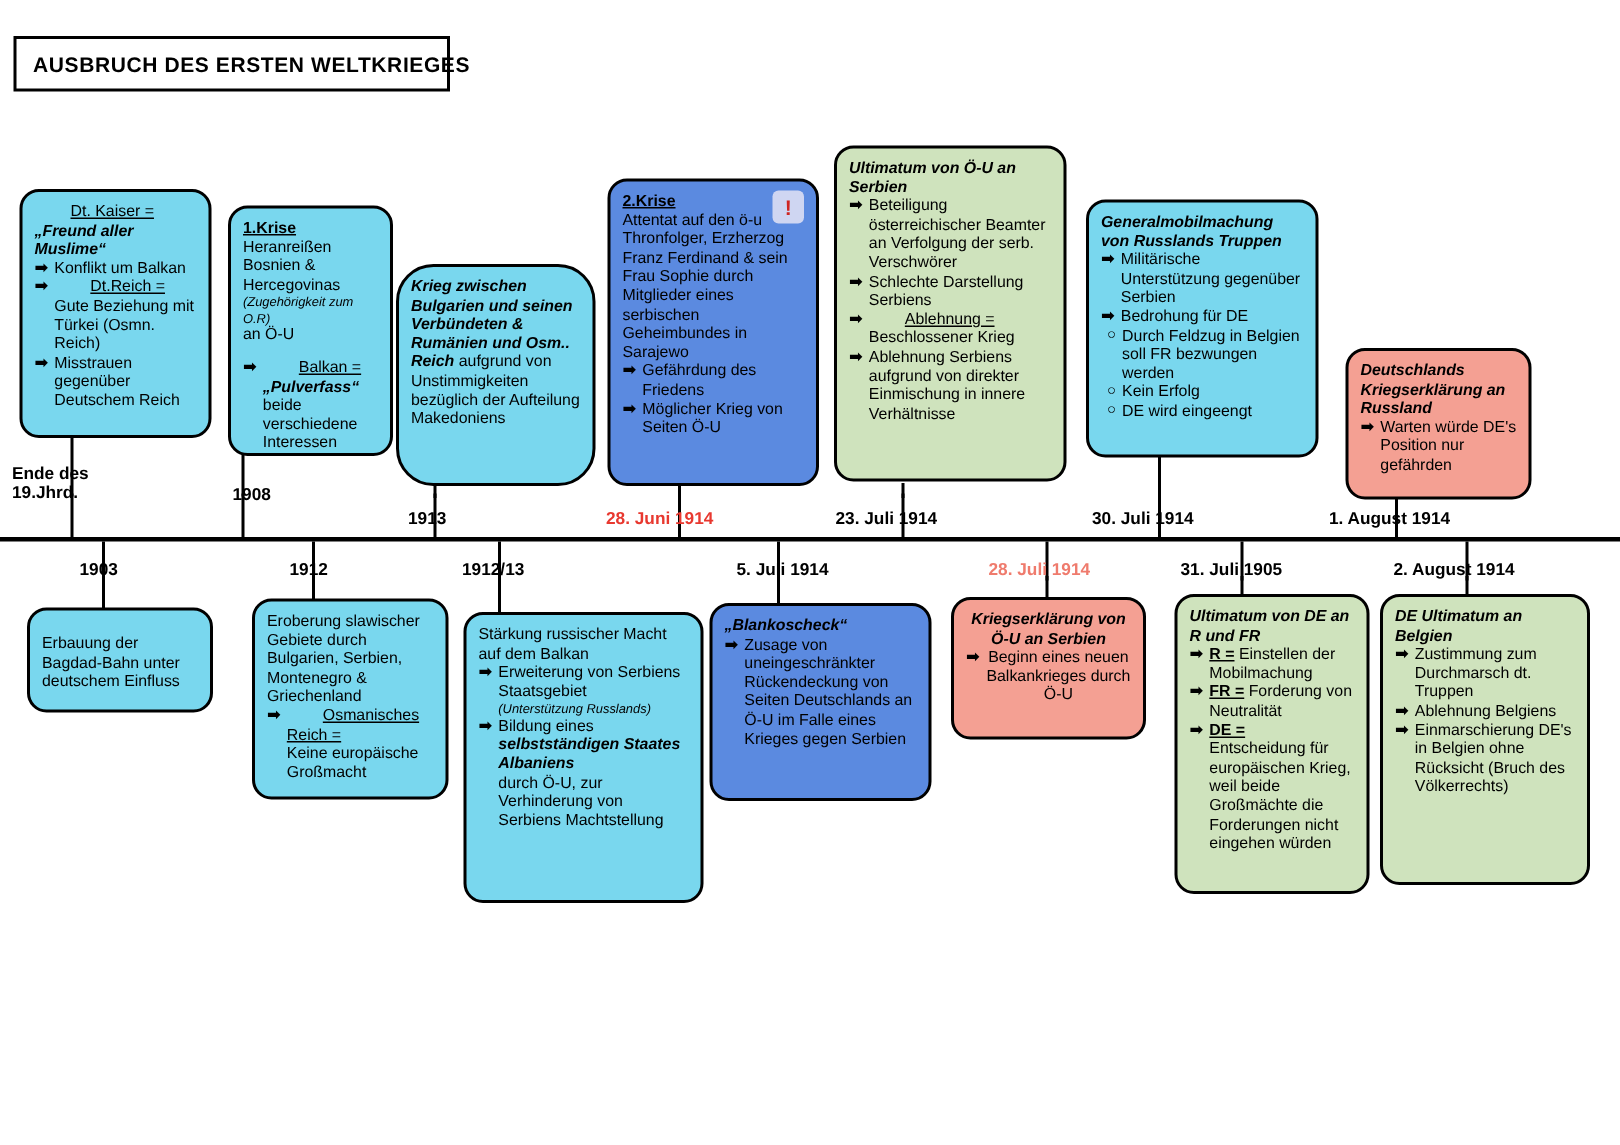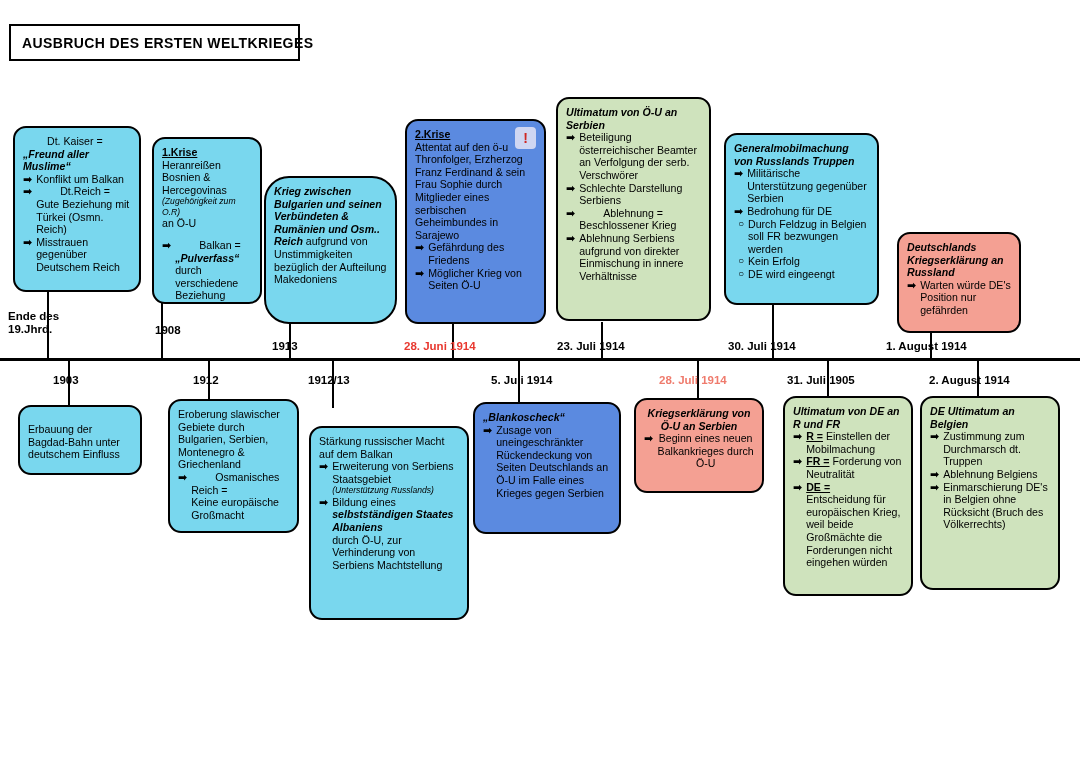--- a/index.html
+++ b/index.html
@@ -54,21 +54,21 @@
     line-height:12.6px;
     overflow:hidden;
   }
   .card.cyan{background:#79d7ee;}
   .card.blue{background:#5b8ae0;}
   .card.green{background:#cfe3bd;}
   .card.salmon{background:#f4a093;}
 
   .card p{margin:0;}
   .hd-u{font-weight:bold;text-decoration:underline;font-style:normal;}
-  .u{padding-left:24px;}
+  .u{text-decoration:underline;padding-left:24px;}
   .bi{font-style:italic;font-weight:bold;}
   .tiny{font-size:8.6px;font-style:italic;line-height:10.5px;}
 
   
   .b{display:flex;gap:4px;align-items:flex-start;}
   .b .mk{flex:0 0 auto;line-height:12.6px;}
   .b .tx{flex:1 1 auto;}
   .arrow{font-size:11px;font-weight:bold;}
   .circ{font-size:10px;padding-left:4px;}
 
@@ -165,21 +165,21 @@
     <p class="hd-u">1.Krise</p>
     <p>Heranreißen Bosnien &amp; Hercegovinas</p>
     <p class="tiny">(Zugehörigkeit zum O.R)</p>
     <p> an Ö-U</p>
     <div style="height:9px;"></div>
     <div class="b">
       <span class="mk arrow">➡</span>
       <span class="tx">
         <span class="u">Balkan =</span><br>
         <span class="bi">„Pulverfass“</span><br>
-        <span>durch verschiedene Beziehung</span>
+        <span>beide verschiedene Interessen</span>
       </span>
     </div>
   </div>
 
   <div class="card cyan" style="left:264px;top:176px;width:133px;height:148px;border-radius:25px;">
     <p><span class="bi">Krieg zwischen Bulgarien und seinen Verbündeten &amp; Rumänien und Osm.. Reich</span><span> aufgrund von Unstimmigkeiten bezüglich der Aufteilung Makedoniens</span></p>
   </div>
 
   <div class="card blue" style="left:405px;top:119px;width:141px;height:205px;">
     <div class="warn">!</div>
@@ -258,21 +258,21 @@
     <p>Eroberung slawischer Gebiete durch Bulgarien, Serbien, Montenegro &amp; Griechenland</p>
     <div class="b">
       <span class="mk arrow">➡</span>
       <span class="tx">
         <span class="u">Osmanisches Reich =</span><br>
         <span>Keine europäische Großmacht</span>
       </span>
     </div>
   </div>
 
-  <div class="card cyan" style="left:309px;top:408px;width:160px;height:194px;margin-top:18px;">
+  <div class="card cyan" style="left:309px;top:408px;width:160px;height:194px;">
     <p>Stärkung russischer Macht auf dem Balkan</p>
     <div class="b">
       <span class="mk arrow">➡</span>
       <span class="tx">
         <span>Erweiterung von Serbiens Staatsgebiet</span>
         <span class="tiny" style="display:block;">(Unterstützung Russlands)</span>
       </span>
     </div>
     <div class="b">
       <span class="mk arrow">➡</span>

